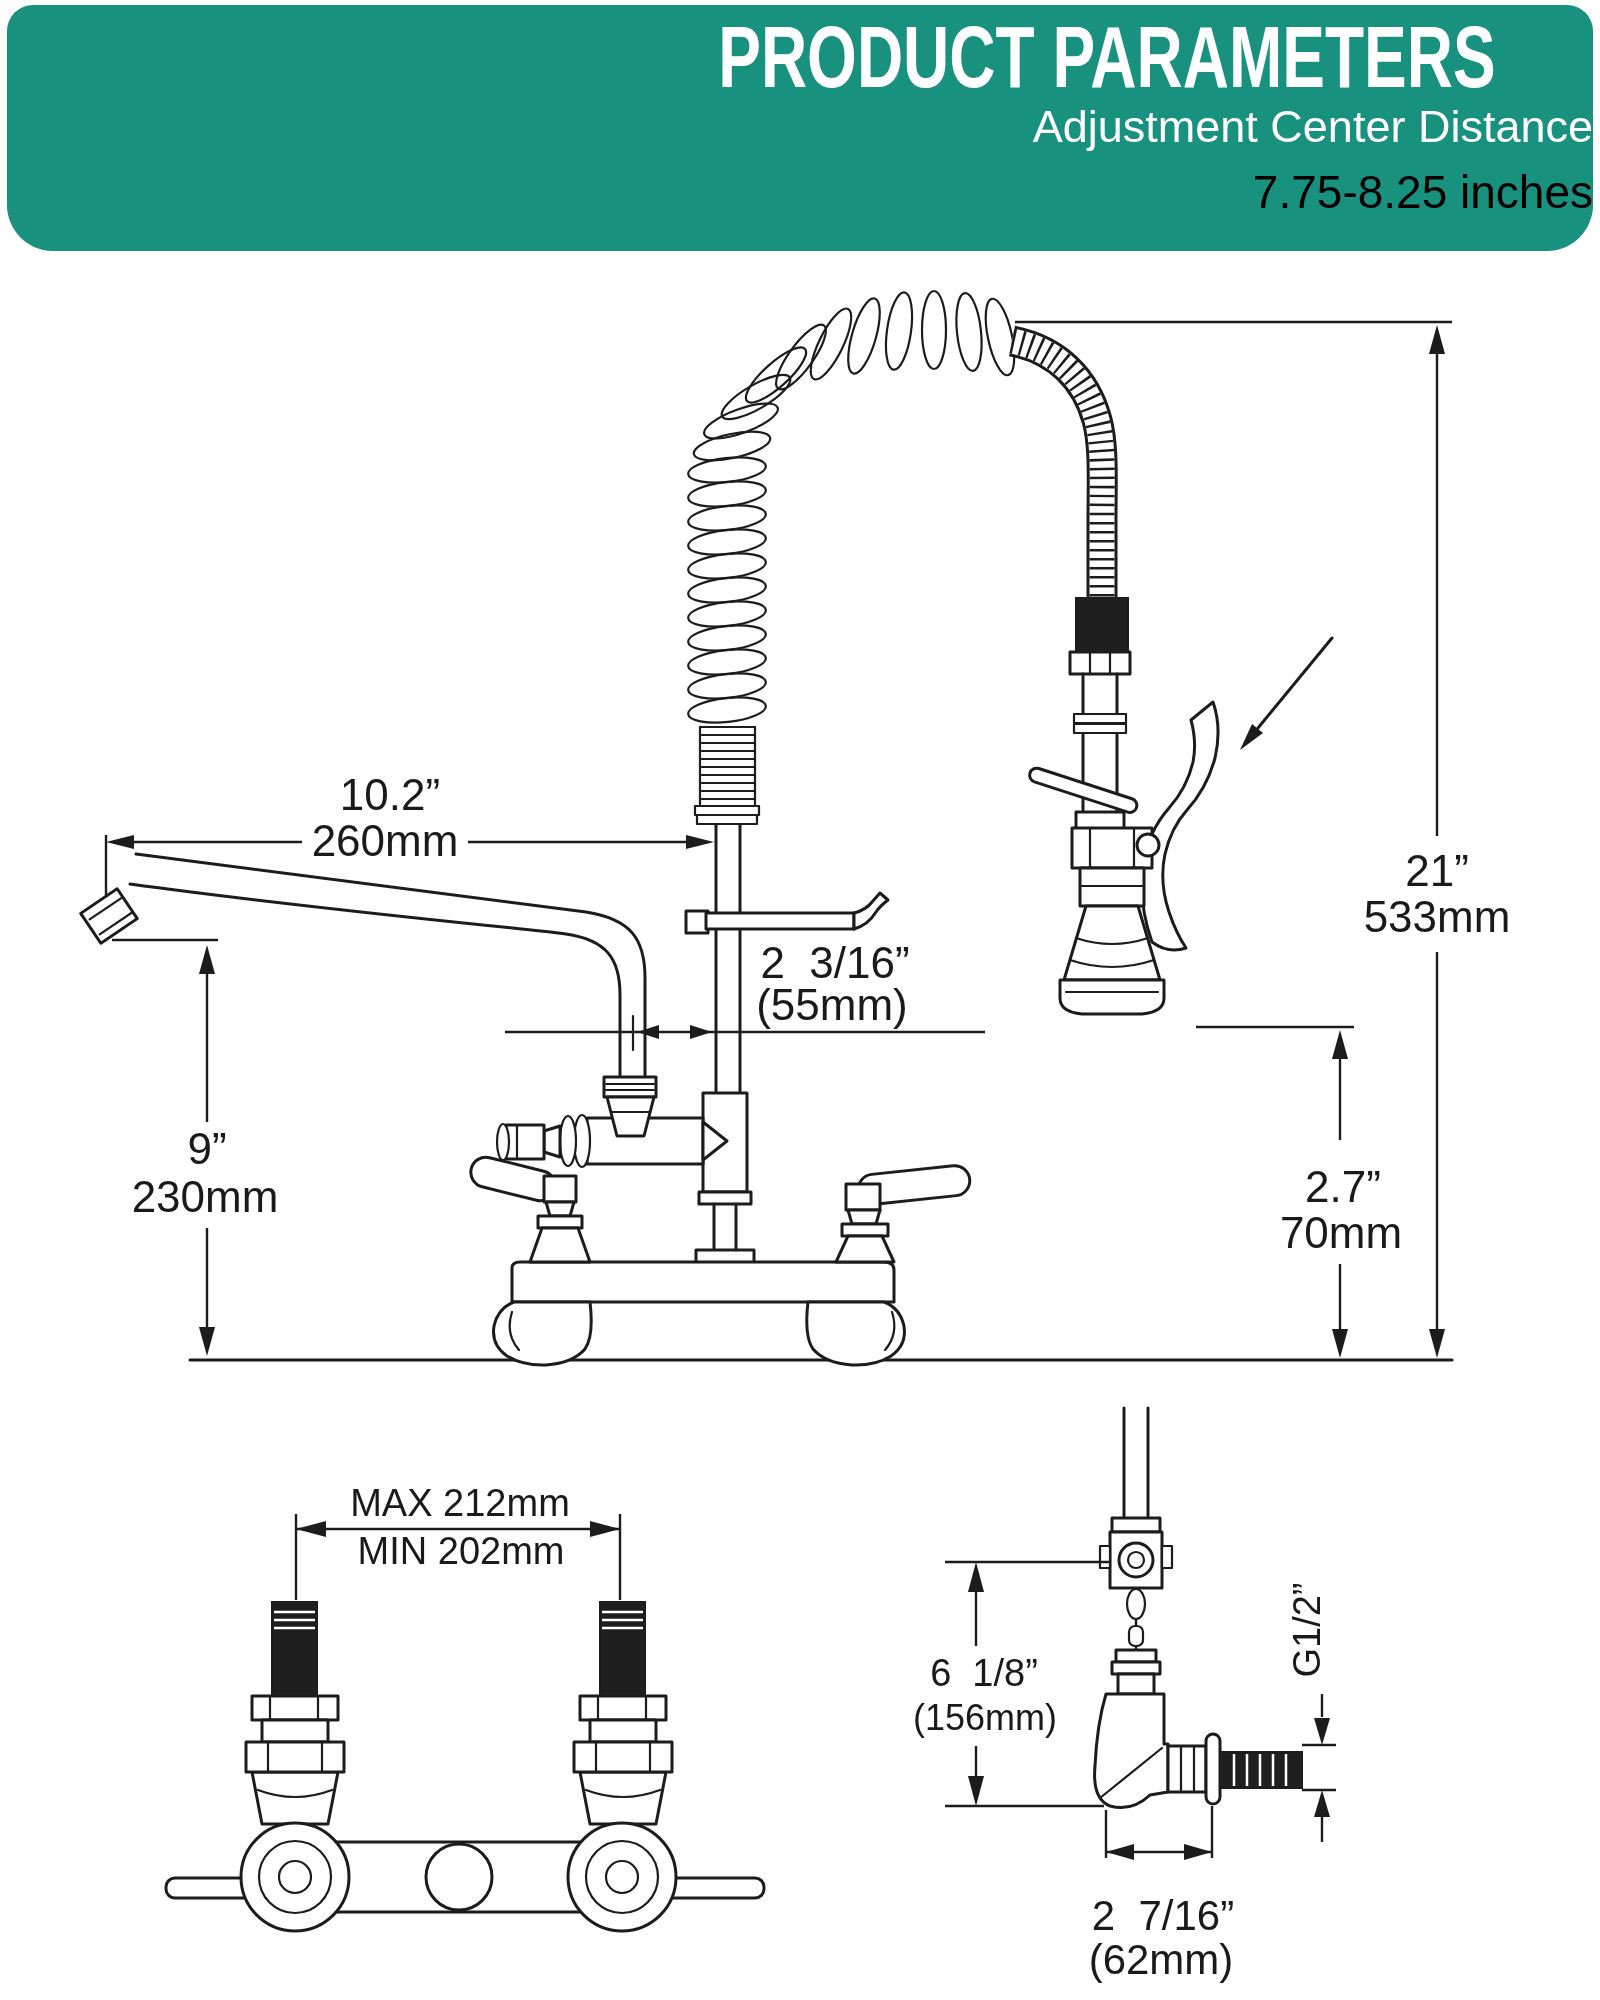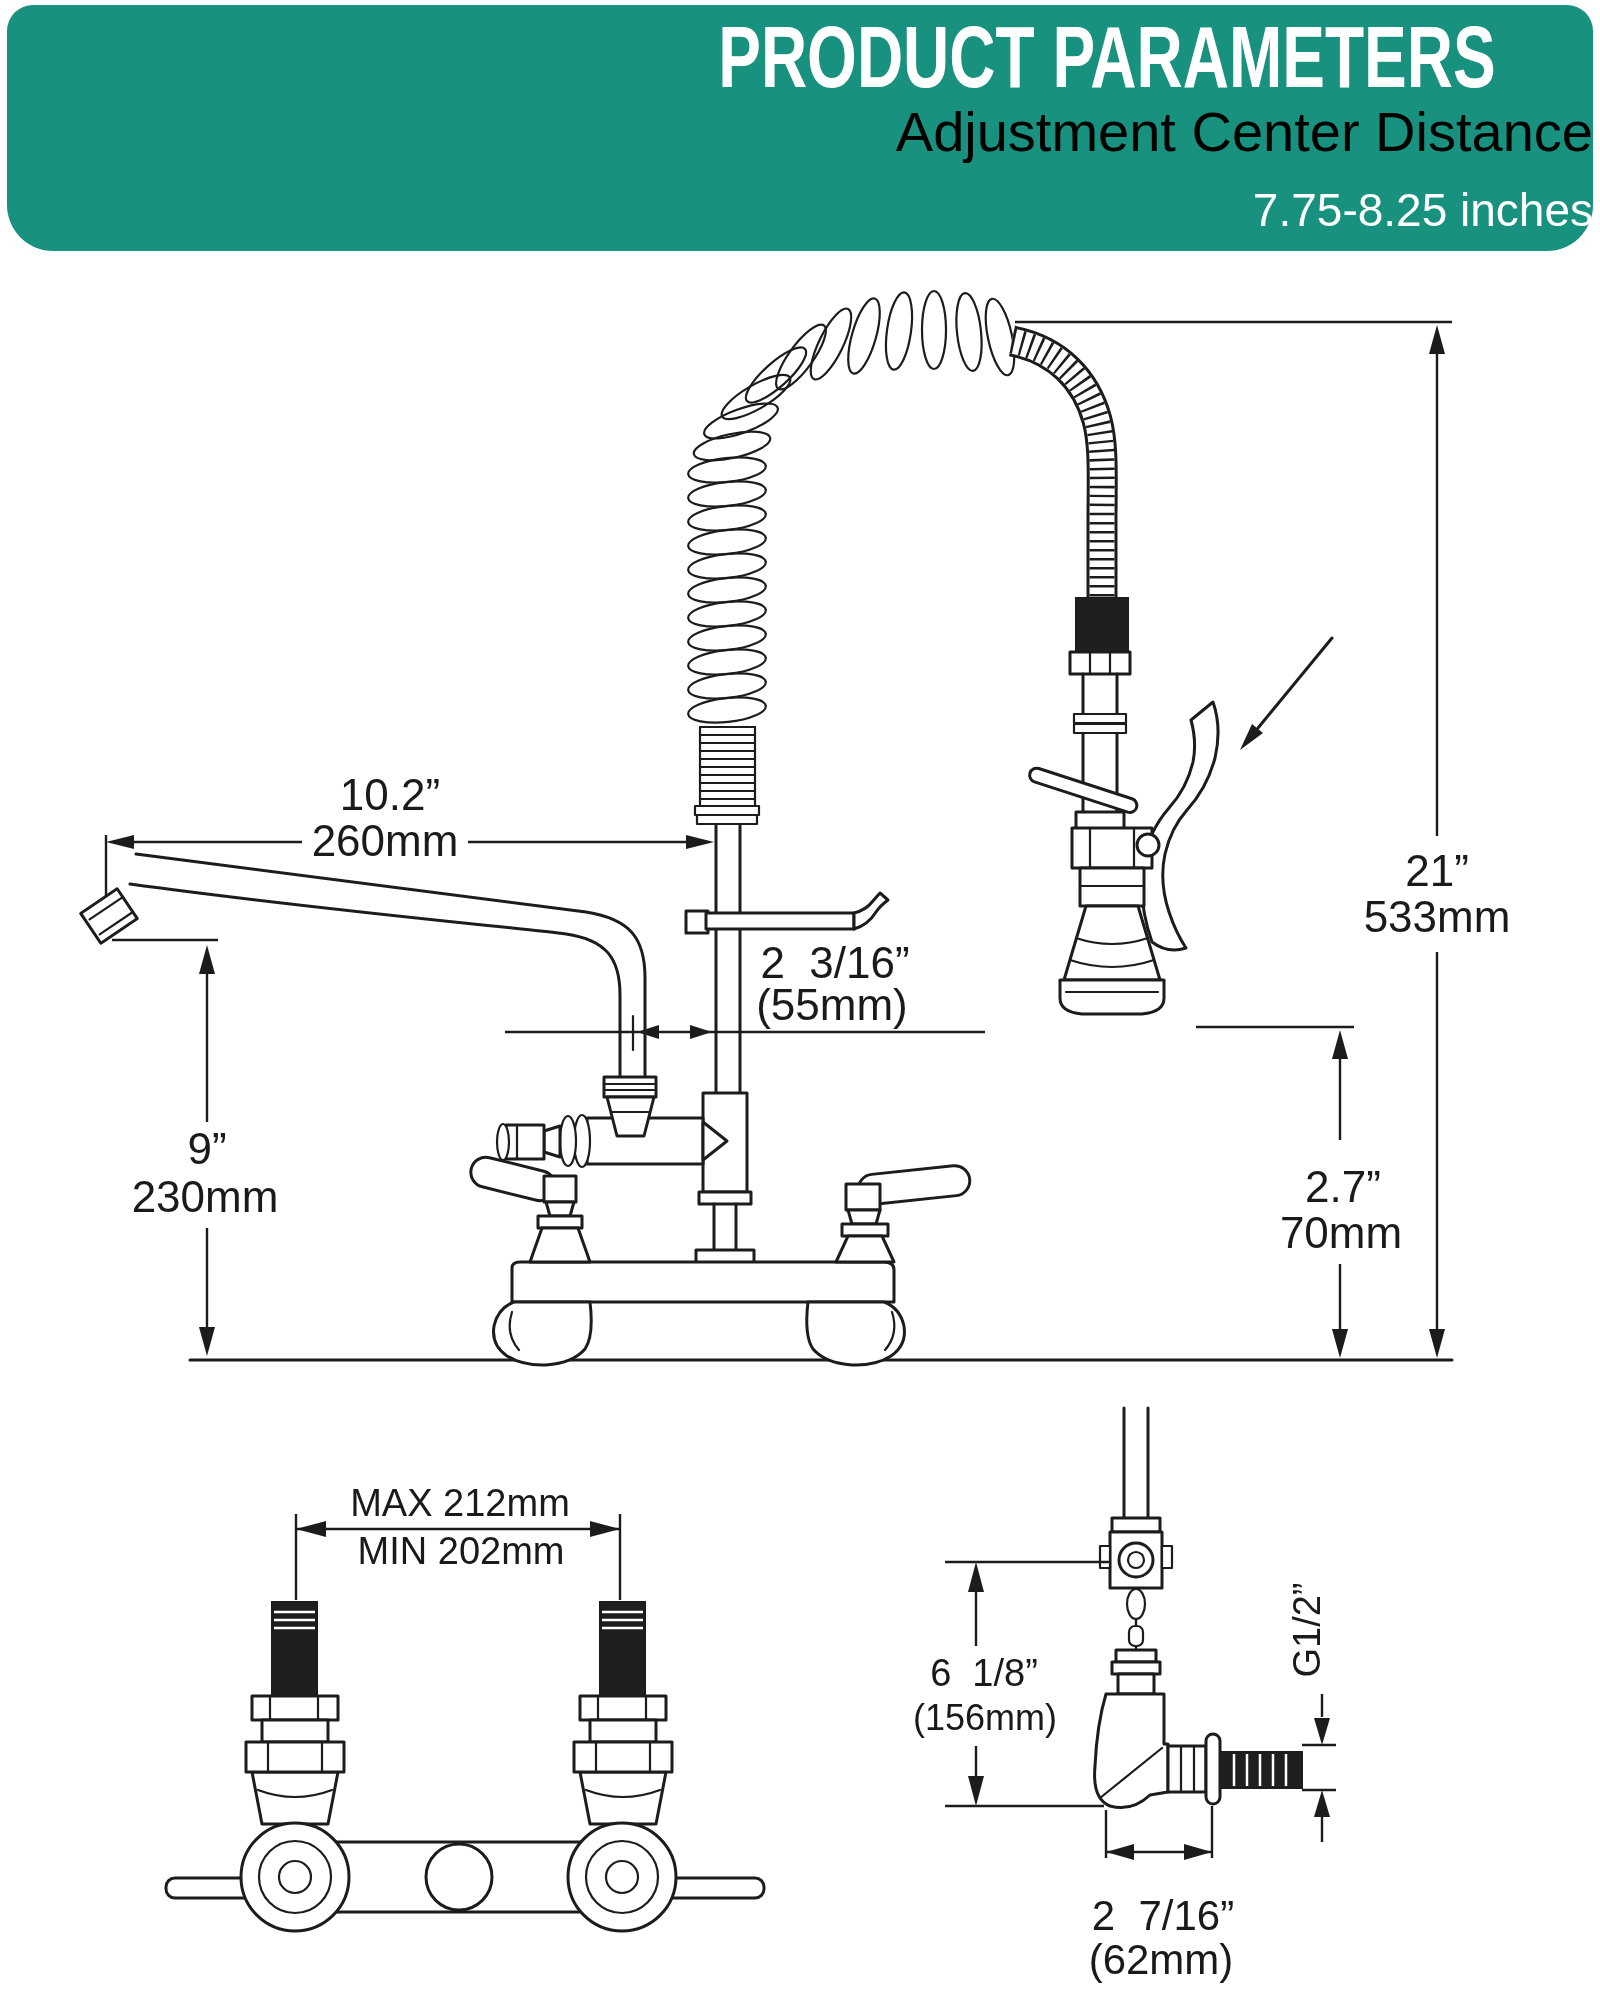--- a/index.html
+++ b/index.html
@@ -9,22 +9,22 @@
     position:absolute;left:7px;top:5px;width:1586px;height:246px;
     border-radius:26px 26px 46px 46px;
     display:flex;flex-direction:column;align-items:flex-end;justify-content:flex-start;
     padding-top:10px;box-sizing:border-box;
   }
   .banner .title{
     font-weight:bold;font-size:80px;line-height:1.0;color:#fff;
     transform:scaleX(0.80) scaleY(1.08);transform-origin:center top;
     letter-spacing:0px;white-space:nowrap;
   }
-  .banner .subtitle{font-size:56px;color:#000000;margin-top:8px;line-height:1.05;}
-  .banner .range{font-size:46px;color:#ffffff;margin-top:24px;line-height:1.05;}
+  .banner .subtitle{font-size:45px;color:#ffffff;margin-top:8px;line-height:1.05;}
+  .banner .range{font-size:46px;color:#000000;margin-top:18px;line-height:1.05;}
   svg{position:absolute;left:0;top:0;}
   .ln{fill:none;stroke:#1c1c1c;stroke-width:3;stroke-linejoin:round;stroke-linecap:round;}
   .ln2{fill:none;stroke:#1c1c1c;stroke-width:2.2;stroke-linejoin:round;stroke-linecap:round;}
   .dim{fill:none;stroke:#1c1c1c;stroke-width:2.4;stroke-linecap:butt;}
   .fillw{fill:#ffffff;stroke:#1c1c1c;stroke-width:3;stroke-linejoin:round;}
   .fillw2{fill:#ffffff;stroke:#1c1c1c;stroke-width:2.2;stroke-linejoin:round;}
   .dark{fill:#1f1f1f;stroke:#1c1c1c;stroke-width:2;}
   .ah{fill:#1c1c1c;stroke:none;}
   .dtxt{font-family:"Liberation Sans",sans-serif;font-size:44px;fill:#1a1a1a;text-anchor:middle;}
   .dtxt38{font-family:"Liberation Sans",sans-serif;font-size:38px;fill:#1a1a1a;text-anchor:middle;}

